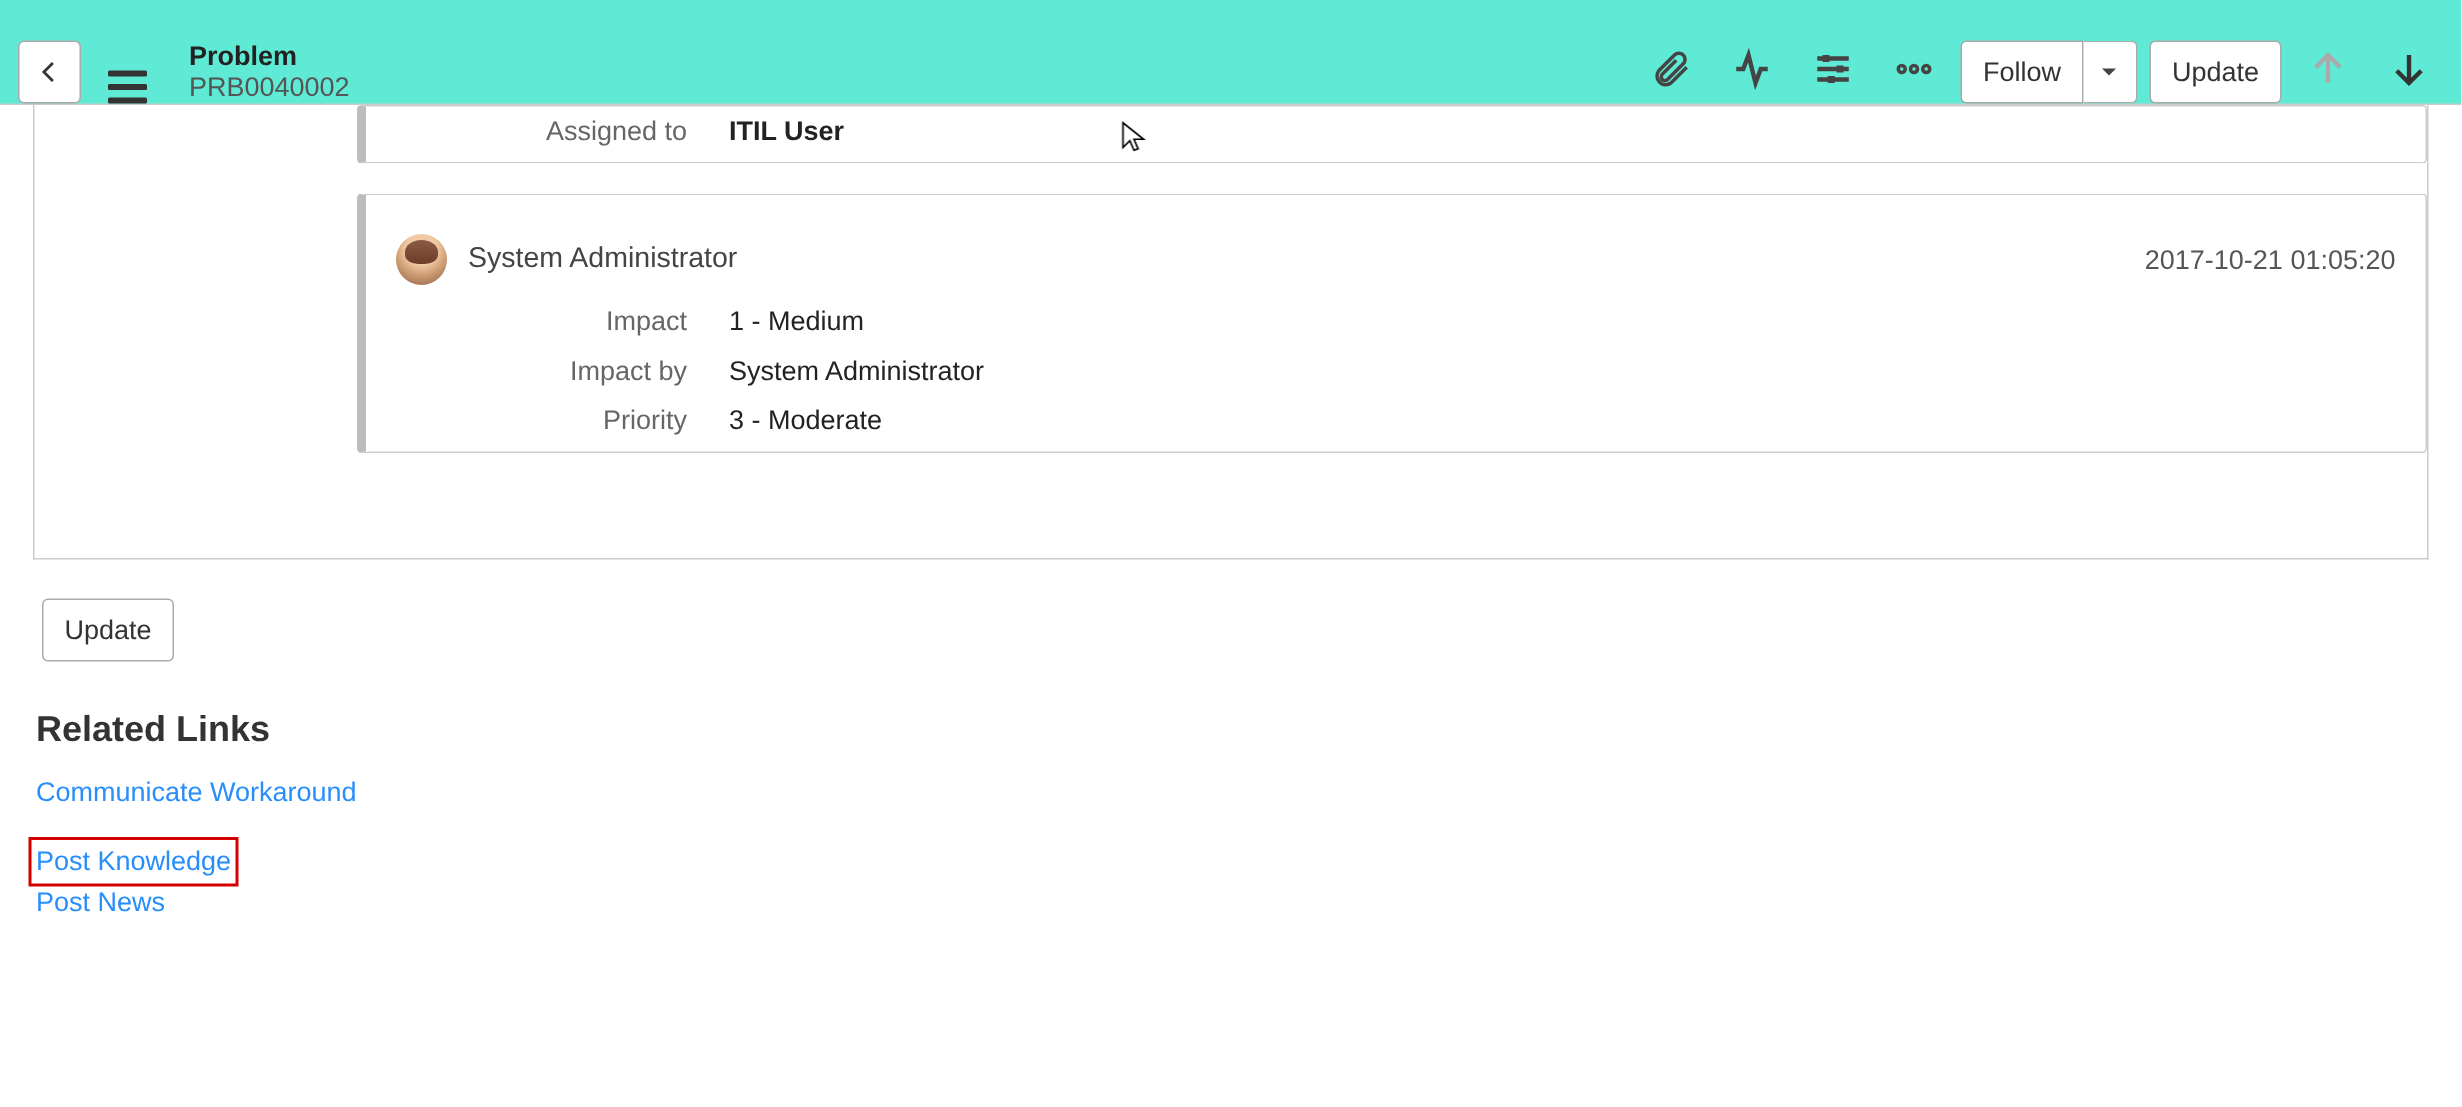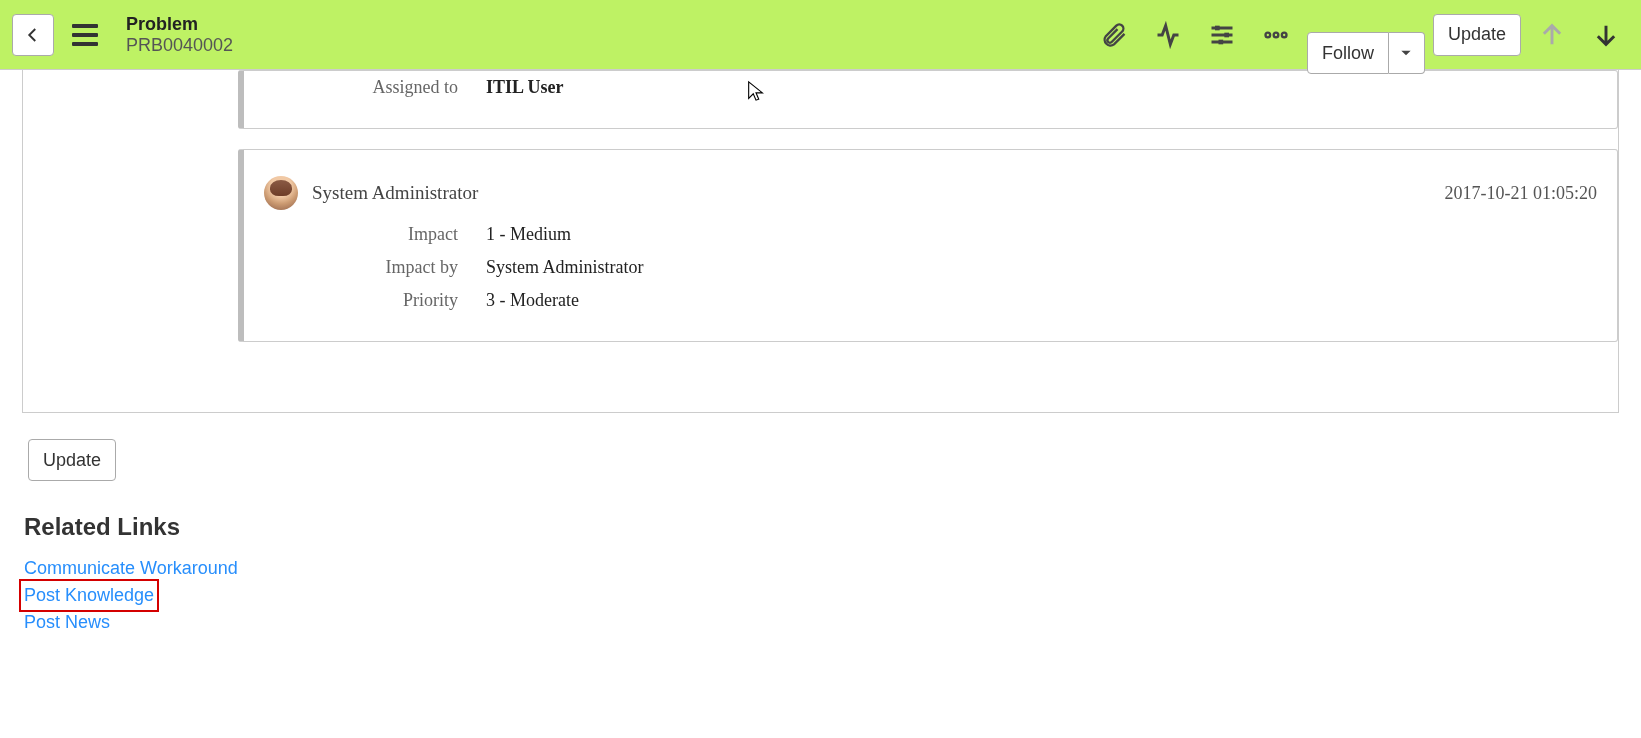--- a/index.html
+++ b/index.html
@@ -1,22 +1,22 @@
 <!DOCTYPE html>
 <html><head>
 <meta charset="utf-8">
 <style>
   * { box-sizing: border-box; margin: 0; padding: 0; }
   body { font-family: Arial, Helvetica, sans-serif; font-size: 16px; color: #222; background: #fff; }
   .header {
     height: 70px;
-    background: #bef264;
+    background: #5eead4;
     border-bottom: 1px solid #ccc;
     display: flex;
-    align-items: center;
+    align-items: flex-end;
     padding: 0 12px;
     gap: 8px;
   }
   .btn {
     background: #fff;
     border: 1px solid #aaa;
     border-radius: 4px;
     height: 42px;
     padding: 0 14px;
     display: flex;
@@ -49,22 +49,21 @@
     height: 668px;
     overflow-y: scroll;
     padding: 0 0 30px 0;
   }
   .form-wrap { padding: 0 22px; }
   .activity-box {
     border: 1px solid #ccc;
     border-radius: 3px;
     border-left: 6px solid #bdbdbd;
     margin: 0 0 20px 215px;
-    padding: 8px 20px 24px 20px;
-    font-family: Liberation Serif, serif;
+    padding: 8px 20px 4px 20px;
   }
   .activity-box.first { margin-top: 0; padding-top:0; }
   .activity-header { display:flex; align-items:center; gap:14px; padding: 18px 0 8px 0; }
   .avatar {
     width: 34px; height:34px; border-radius:50%;
     background: radial-gradient(circle at 50% 30%, #f1c9a5 35%, #cc9b72 60%, #8a5a44 100%);
     position: relative;
     flex-shrink:0;
   }
   .avatar::after {
@@ -75,21 +74,21 @@
   .activity-user { font-size: 19px; color:#444; }
   .activity-time { margin-left:auto; font-size: 18px; color:#555; }
   .field-row { display:flex; padding: 6px 0; }
   .field-label { width: 222px; text-align:right; padding-right: 28px; color:#666; font-size:18px; }
   .field-value { font-size:18px; color:#222; }
   .field-value.bold { font-weight:600; }
   .outer-border { border:1px solid #ccc; border-top:none; margin: 0 0 16px 0; padding-bottom: 50px; }
   .update-block { padding: 10px 6px; }
   .rl-heading { font-size: 24px; color:#333; margin: 22px 0 14px 0; padding-left:2px; }
   .link { color:#278efc; font-size:18px; display:inline-block; padding:3px 2px; cursor:pointer; }
-  .link.highlight { outline: 2px solid #d40000; outline-offset: 1px; }
+  .link.highlight { outline: 2px solid #d40000; outline-offset: 1px; margin-top: 19px; }
 
   .cursor {
     position: fixed;
     left: 745px; top: 80px;
     pointer-events: none;
   }
 
   ::-webkit-scrollbar { width: 18px; background:#f0f0f0; }
   ::-webkit-scrollbar-thumb { background:#bbb; }
 </style>

